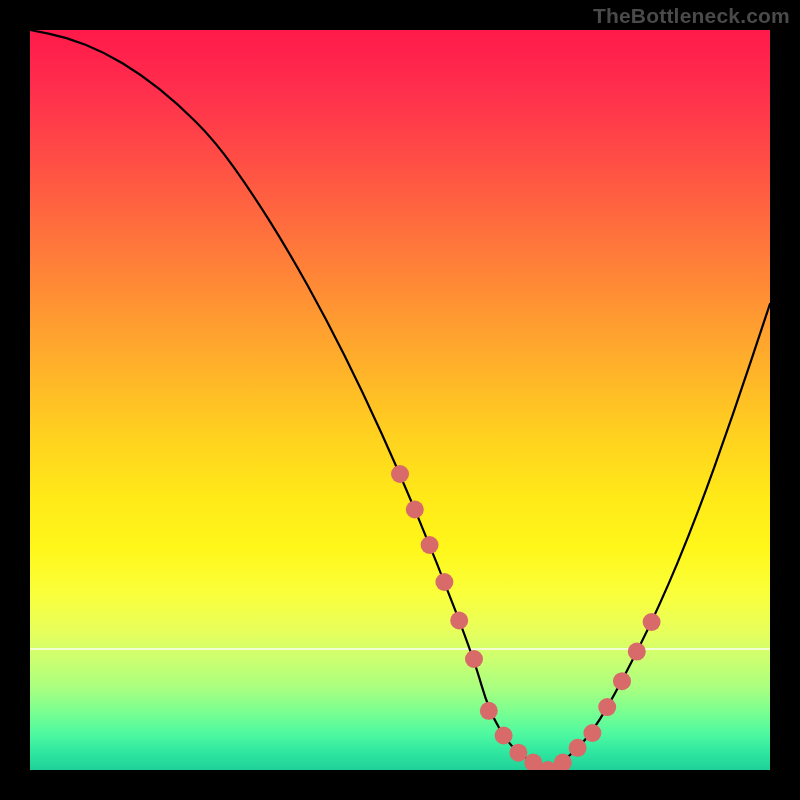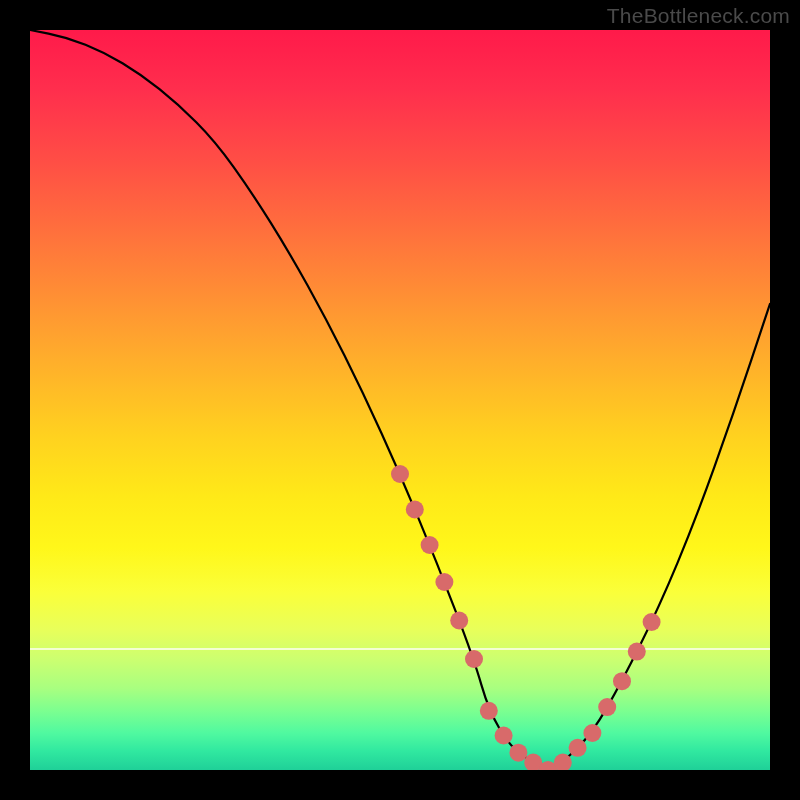--- a/index.html
+++ b/index.html
@@ -16,21 +16,21 @@
     width: 800px;
     height: 800px;
     background: #000;
   }
   .watermark {
     position: absolute;
     top: 4px;
     right: 10px;
     color: #4a4a4a;
     font-size: 21px;
-    font-weight: 400;
+    font-weight: 700;
     letter-spacing: 0.2px;
     z-index: 10;
   }
   .plot-area {
     position: absolute;
     left: 30px;
     top: 30px;
     width: 740px;
     height: 740px;
     overflow: hidden;

